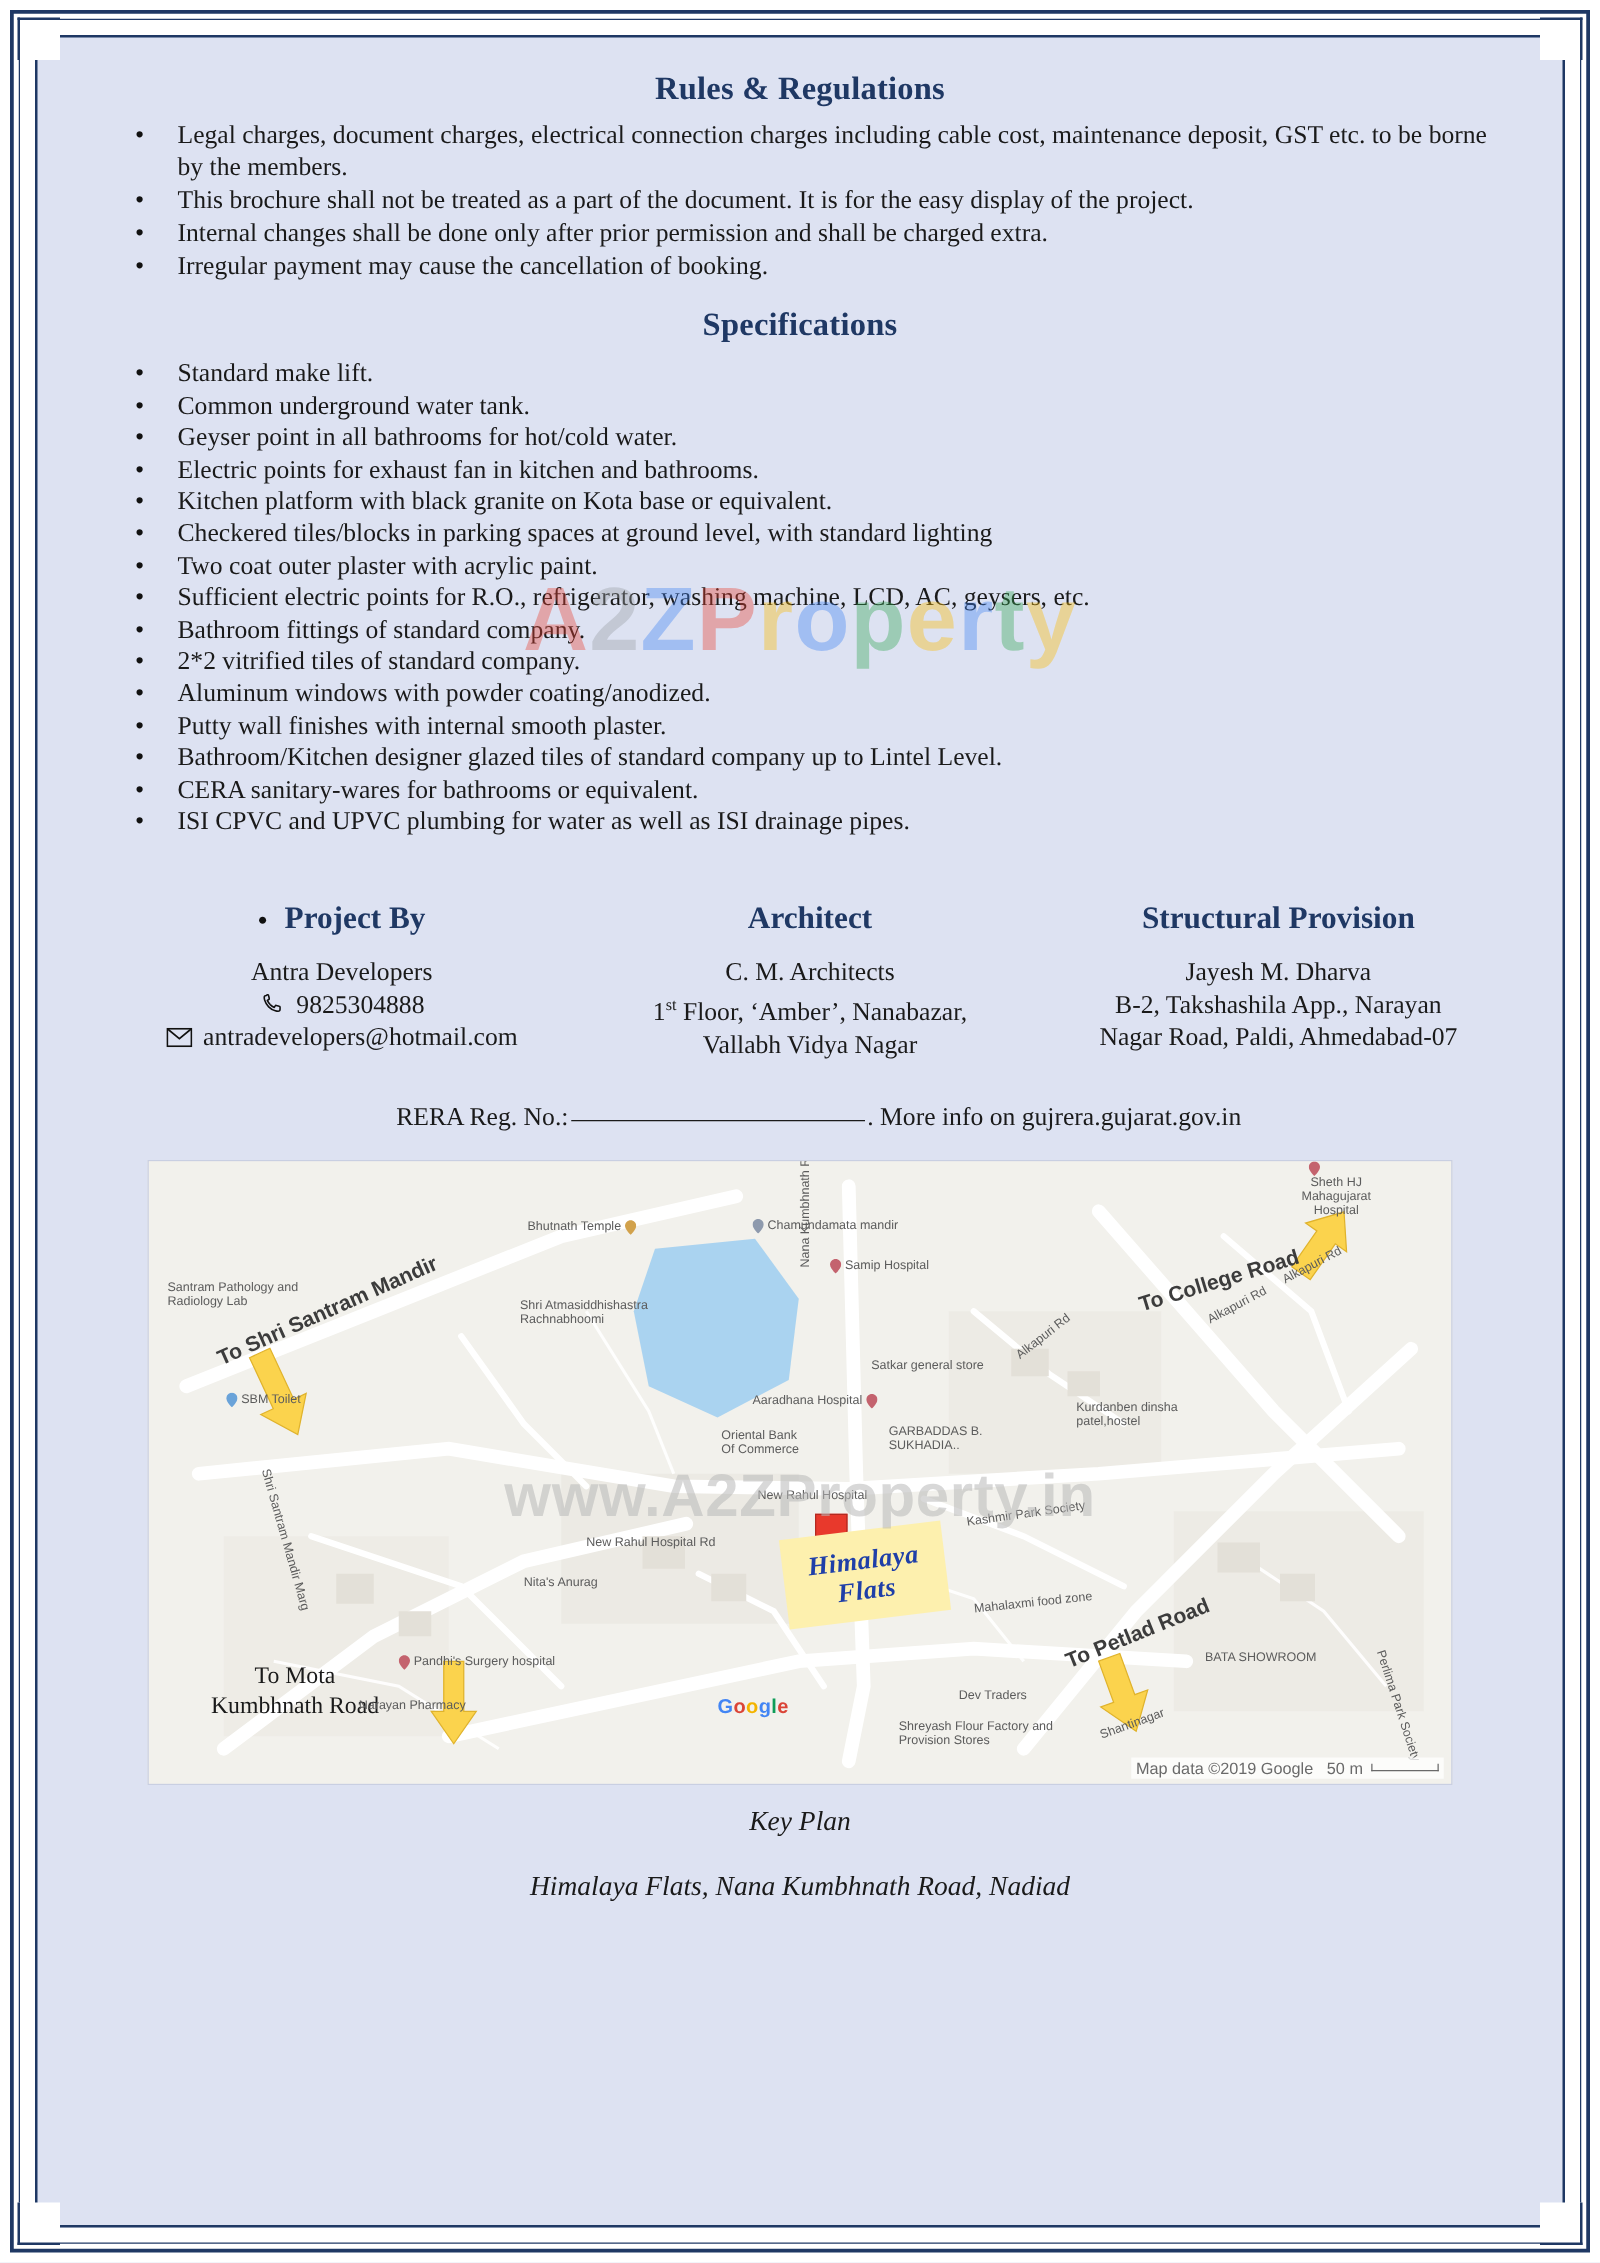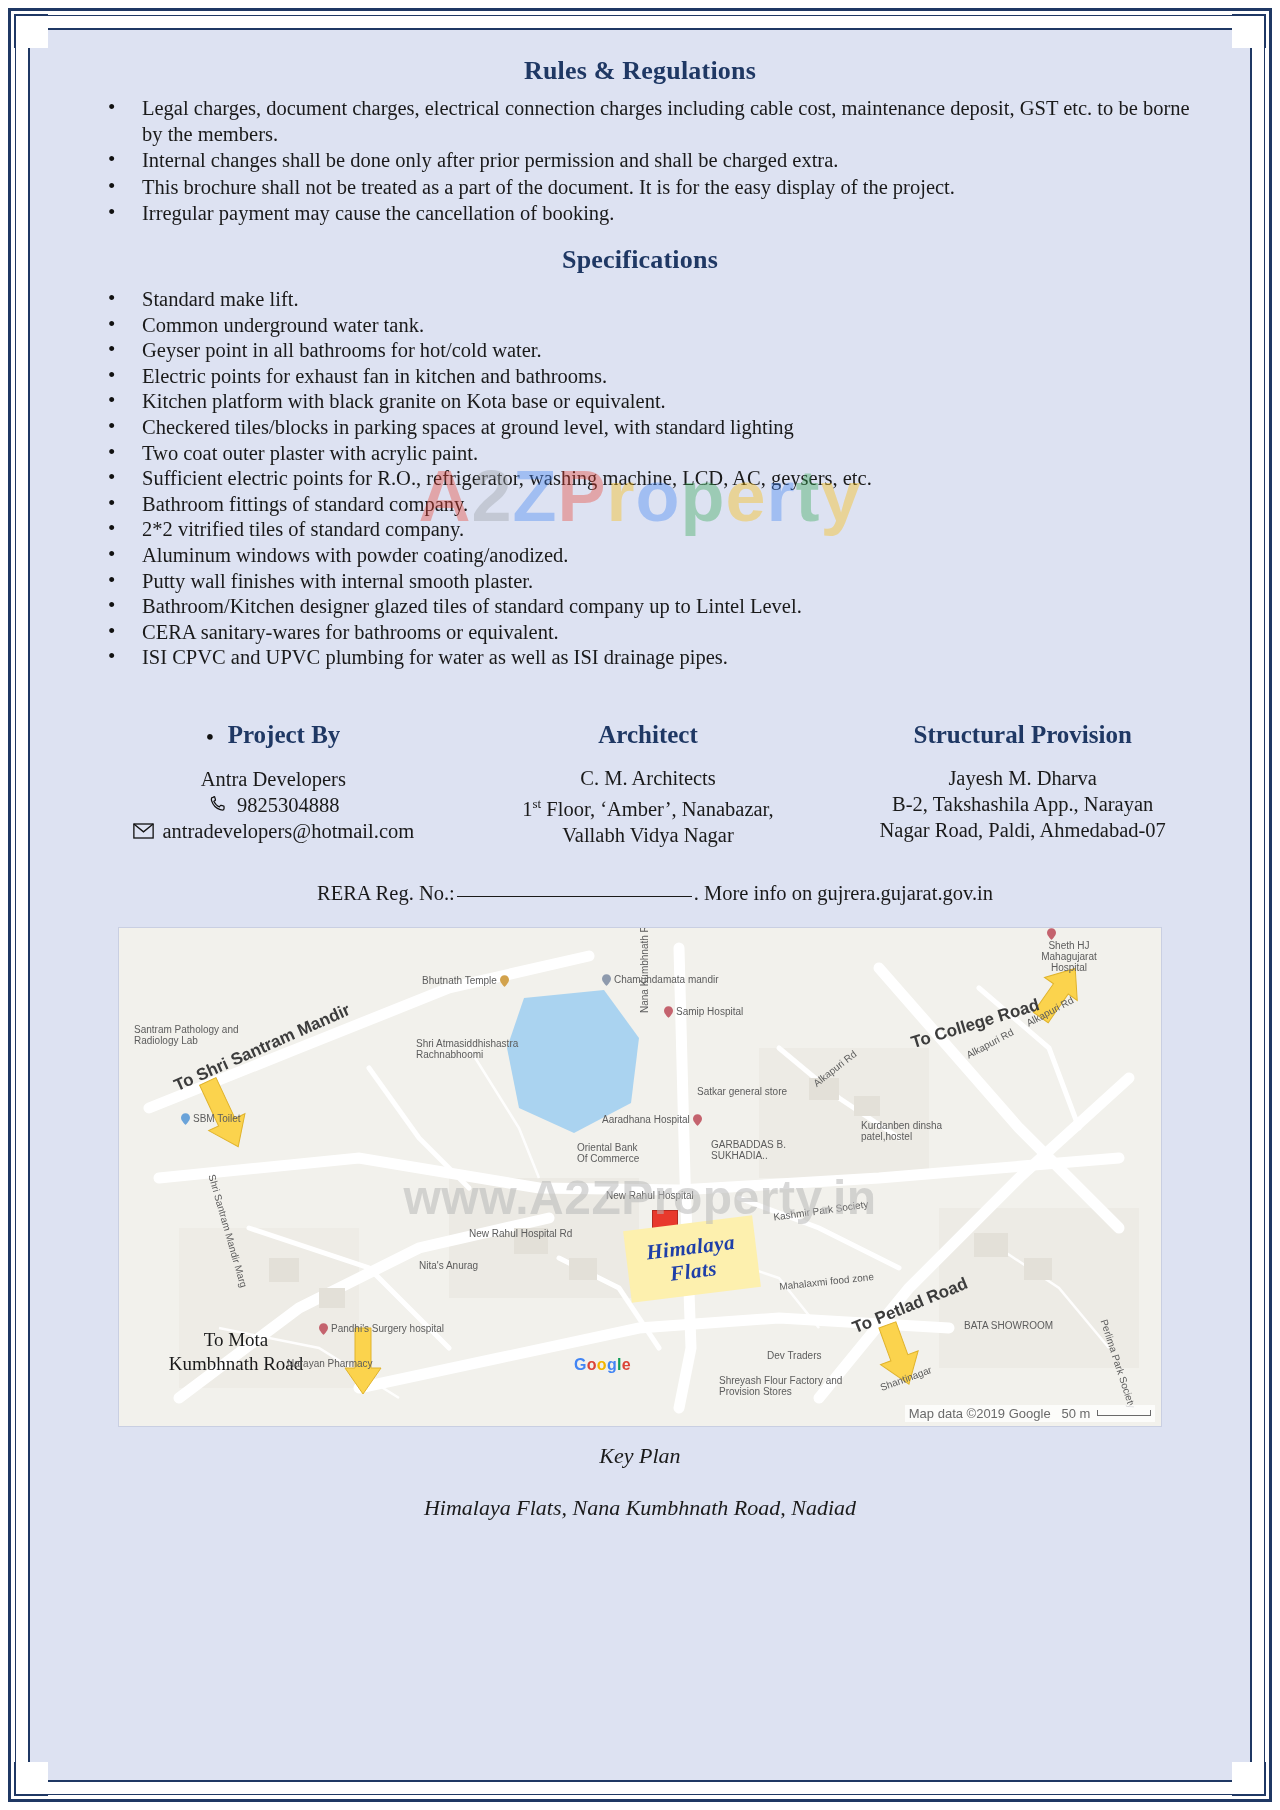--- a/index.html
+++ b/index.html
@@ -330,22 +330,22 @@
   <div class="corner tl"></div>
   <div class="corner tr"></div>
   <div class="corner bl"></div>
   <div class="corner br"></div>
 
   <div class="content">
 
     <h1 class="section-title">Rules &amp; Regulations</h1>
     <ul class="bullets rules">
       <li>Legal charges, document charges, electrical connection charges including cable cost, maintenance deposit, GST etc. to be borne by the members.</li>
+      <li>This brochure shall not be treated as a part of the document. It is for the easy display of the project.</li>
       <li>Internal changes shall be done only after prior permission and shall be charged extra.</li>
-      <li>This brochure shall not be treated as a part of the document. It is for the easy display of the project.</li>
       <li>Irregular payment may cause the cancellation of booking.</li>
     </ul>
 
     <h1 class="section-title specs">Specifications</h1>
     <ul class="bullets specs">
       <li>Standard make lift.</li>
       <li>Common underground water tank.</li>
       <li>Geyser point in all bathrooms for hot/cold water.</li>
       <li>Electric points for exhaust fan in kitchen and bathrooms.</li>
       <li>Kitchen platform with black granite on Kota base or equivalent.</li>

